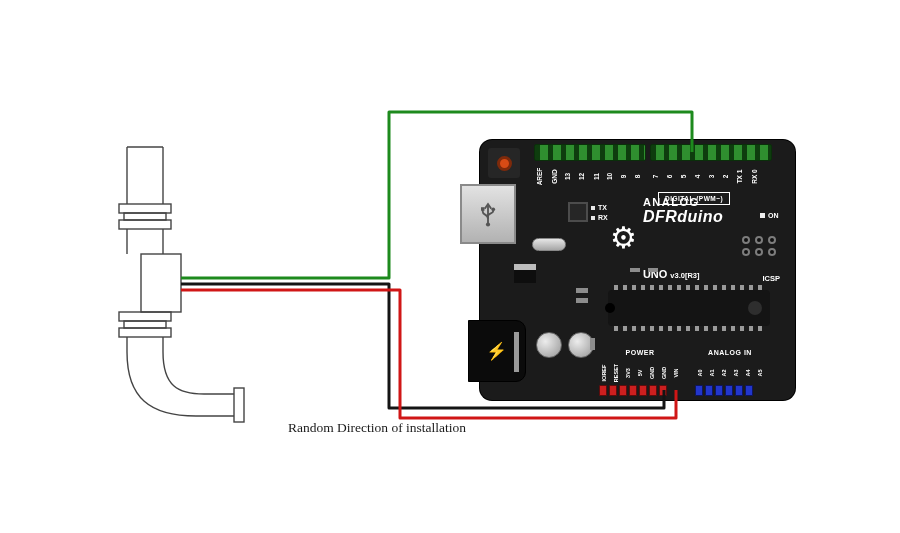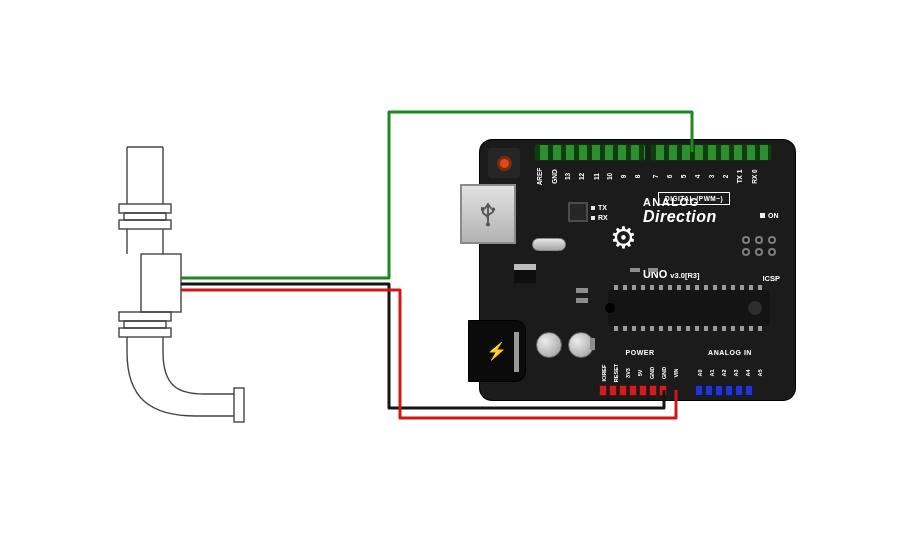--- a/index.html
+++ b/index.html
@@ -205,21 +205,21 @@
       <div class="row">
           <span class="led"></span>
           <span class="lbl">RX</span>
         </div>
     </div>
 
     <div id="logo">
       <span class="gear">⚙</span>
       <div class="txtcol">
         <div class="brand">ANALOG</div>
-        <div class="product">Direction</div>
+        <div class="product">DFRduino</div>
         <div class="modelrow">
           <span class="model">UNO</span>
           <span class="version">v3.0[R3]</span>
         </div>
       </div>
     </div>
 
     <div id="on-led">
       <span class="led"></span>
       <span class="lbl">ON</span>
@@ -349,14 +349,15 @@
       <path d="M163 352 C163 386 178 394 204 394 H234"></path>
       <rect x="234" y="388" width="10" height="34"></rect>
     </g>
     <g fill="none" stroke-linejoin="round" stroke-linecap="butt">
       <polyline stroke="#1d8a1d" stroke-width="3" points="181,278 389,278 389,112 692,112 692,152"></polyline>
       <polyline stroke="#141414" stroke-width="3" points="181,284 389,284 389,408 664,408 664,390"></polyline>
       <polyline stroke="#d01616" stroke-width="3" points="181,290 400,290 400,418 676,418 676,390"></polyline>
     </g>
   </svg>
 
+  <div id="caption">Random Direction of installation</div>
 
 </div>
 
 </body></html>

